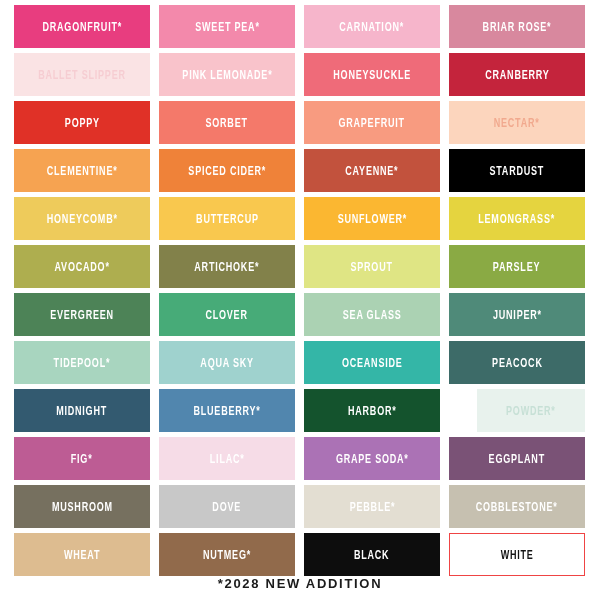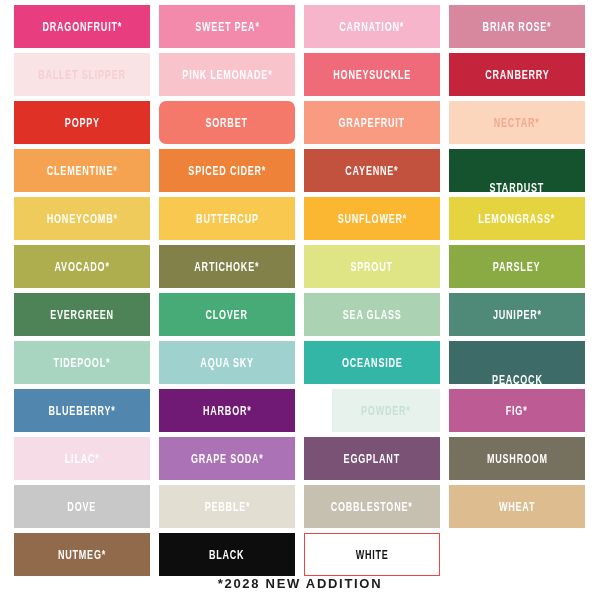--- a/index.html
+++ b/index.html
@@ -90,39 +90,39 @@
       </div>
       <div class="swatch" style="background-color: rgb(239, 107, 121);">
         <span class="swatch-label" style="color: rgb(255, 255, 255);">HONEYSUCKLE</span>
       </div>
       <div class="swatch" style="background-color: rgb(196, 36, 60);">
         <span class="swatch-label" style="color: rgb(255, 255, 255);">CRANBERRY</span>
       </div>
       <div class="swatch" style="background-color: rgb(224, 49, 39);">
         <span class="swatch-label" style="color: rgb(255, 255, 255);">POPPY</span>
       </div>
-      <div class="swatch" style="background-color: rgb(244, 121, 106); border-radius: 7px;">
+      <div class="swatch" style="background-color: rgb(244, 121, 106);">
         <span class="swatch-label" style="color: rgb(255, 255, 255);">SORBET</span>
       </div>
       <div class="swatch" style="background-color: rgb(248, 155, 128);">
         <span class="swatch-label" style="color: rgb(255, 255, 255);">GRAPEFRUIT</span>
       </div>
       <div class="swatch" style="background-color: rgb(252, 213, 189);">
         <span class="swatch-label" style="color: rgb(241, 169, 142);">NECTAR*</span>
       </div>
       <div class="swatch" style="background-color: rgb(246, 163, 81);">
         <span class="swatch-label" style="color: rgb(255, 255, 255);">CLEMENTINE*</span>
       </div>
       <div class="swatch" style="background-color: rgb(239, 130, 57); justify-content: center;">
         <span class="swatch-label" style="color: rgb(255, 255, 255);">SPICED CIDER*</span>
       </div>
       <div class="swatch" style="background-color: rgb(194, 82, 61);">
         <span class="swatch-label" style="color: rgb(255, 255, 255);">CAYENNE*</span>
       </div>
-      <div class="swatch" style="background-color: #14532d; align-items: flex-end;">
+      <div class="swatch" style="background-color: #000000;">
         <span class="swatch-label" style="color: rgb(255, 255, 255);">STARDUST</span>
       </div>
       <div class="swatch" style="background-color: rgb(238, 203, 91);">
         <span class="swatch-label" style="color: rgb(255, 255, 255);">HONEYCOMB*</span>
       </div>
       <div class="swatch" style="background-color: rgb(249, 200, 78);">
         <span class="swatch-label" style="color: rgb(255, 255, 255);">BUTTERCUP</span>
       </div>
       <div class="swatch" style="background-color: rgb(251, 183, 49);">
         <span class="swatch-label" style="color: rgb(255, 255, 255);">SUNFLOWER*</span>
@@ -156,27 +156,30 @@
       </div>
       <div class="swatch" style="background-color: rgb(168, 213, 191);">
         <span class="swatch-label" style="color: rgb(255, 255, 255);">TIDEPOOL*</span>
       </div>
       <div class="swatch" style="background-color: rgb(159, 210, 206);">
         <span class="swatch-label" style="color: rgb(255, 255, 255);">AQUA SKY</span>
       </div>
       <div class="swatch" style="background-color: rgb(52, 182, 167);">
         <span class="swatch-label" style="color: rgb(255, 255, 255);">OCEANSIDE</span>
       </div>
-      <div class="swatch" style="background-color: rgb(61, 107, 104); align-items: flex-end;">
+      <div class="swatch" style="background-color: rgb(61, 107, 104);">
         <span class="swatch-label" style="color: rgb(255, 255, 255);">PEACOCK</span>
+      </div>
+      <div class="swatch" style="background-color: rgb(51, 90, 112);">
+        <span class="swatch-label" style="color: rgb(255, 255, 255);">MIDNIGHT</span>
       </div>
       <div class="swatch" style="background-color: rgb(81, 134, 174);">
         <span class="swatch-label" style="color: rgb(255, 255, 255);">BLUEBERRY*</span>
       </div>
-      <div class="swatch" style="background-color: #701a75;">
+      <div class="swatch" style="background-color: #14532d;">
         <span class="swatch-label" style="color: rgb(255, 255, 255);">HARBOR*</span>
       </div>
       <div class="swatch" style="background-color: rgb(232, 242, 237); margin-left: 28px;">
         <span class="swatch-label" style="color: rgb(199, 224, 214);">POWDER*</span>
       </div>
       <div class="swatch" style="background-color: rgb(189, 92, 148);">
         <span class="swatch-label" style="color: rgb(255, 255, 255);">FIG*</span>
       </div>
       <div class="swatch" style="background-color: rgb(246, 220, 231);">
         <span class="swatch-label" style="color: rgb(255, 255, 255);">LILAC*</span>

